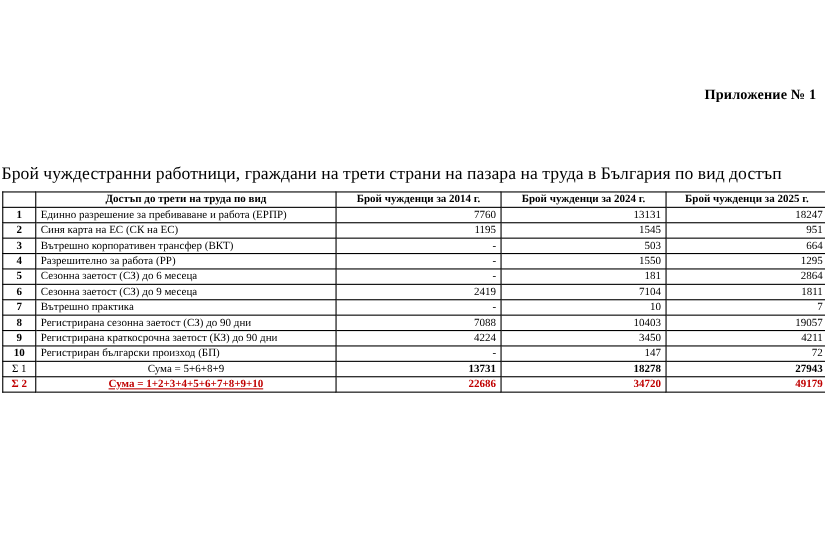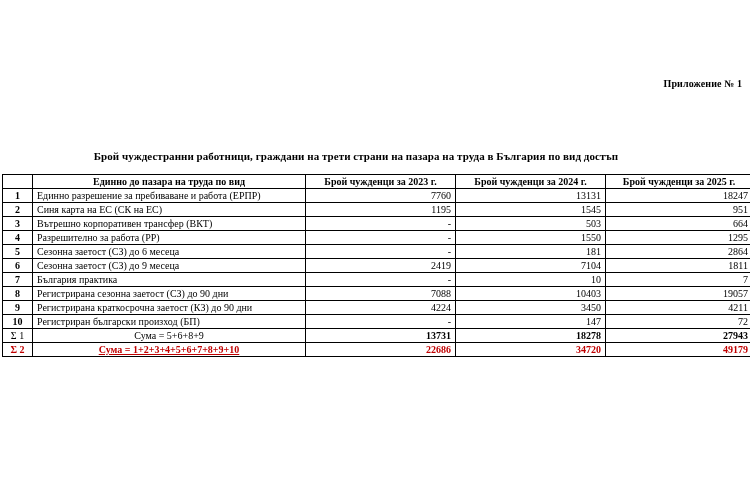--- a/index.html
+++ b/index.html
@@ -14,36 +14,36 @@
     color: #000000;
     overflow: hidden;
     position: relative;
   }
 
   
   .appendix {
     position: absolute;
     top: 78px;
     right: 8px;
-    font-size: 10px;
+    font-size: 13px;
     font-weight: bold;
     letter-spacing: 0.1px;
     white-space: nowrap;
     margin-left: 48px;
   }
 
   
   .doc-title {
     position: absolute;
     top: 150px;
     left: 0;
     width: 712px;
     text-align: center;
-    font-size: 11px;
-    font-weight: bold;
+    font-size: 16px;
+    font-weight: normal;
     letter-spacing: 0.05px;
     white-space: nowrap;
   }
 
   
   .table-wrap {
     position: absolute;
     top: 174px;
     left: 2px;
     width: 750px;
@@ -127,22 +127,22 @@
       <colgroup>
         <col class="c-num">
         <col class="c-desc">
         <col class="c-y2023">
         <col class="c-y2024">
         <col class="c-y2025">
       </colgroup>
       <thead>
         <tr>
           <th class="blank-corner"></th>
-          <th>Единно до пазара на труда по вид</th>
-          <th>Брой чужденци за 2023 г.</th>
+          <th>Достъп до трети на труда по вид</th>
+          <th>Брой чужденци за 2014 г.</th>
           <th>Брой чужденци за 2024 г.</th>
           <th>Брой чужденци за 2025 г.</th>
         </tr>
       </thead>
       <tbody id="table-body">
           <tr>
             <td class="num">1</td>
             <td class="desc">Единно разрешение за пребиваване и работа (ЕРПР)</td>
             <td class="val">7760</td>
             <td class="val">13131</td>
@@ -178,21 +178,21 @@
           </tr>
           <tr>
             <td class="num">6</td>
             <td class="desc">Сезонна заетост (СЗ) до 9 месеца</td>
             <td class="val">2419</td>
             <td class="val">7104</td>
             <td class="val">1811</td>
           </tr>
           <tr>
             <td class="num">7</td>
-            <td class="desc">България практика</td>
+            <td class="desc">Вътрешно практика</td>
             <td class="val">-</td>
             <td class="val">10</td>
             <td class="val">7</td>
           </tr>
           <tr>
             <td class="num">8</td>
             <td class="desc">Регистрирана сезонна заетост (СЗ) до 90 дни</td>
             <td class="val">7088</td>
             <td class="val">10403</td>
             <td class="val">19057</td>

